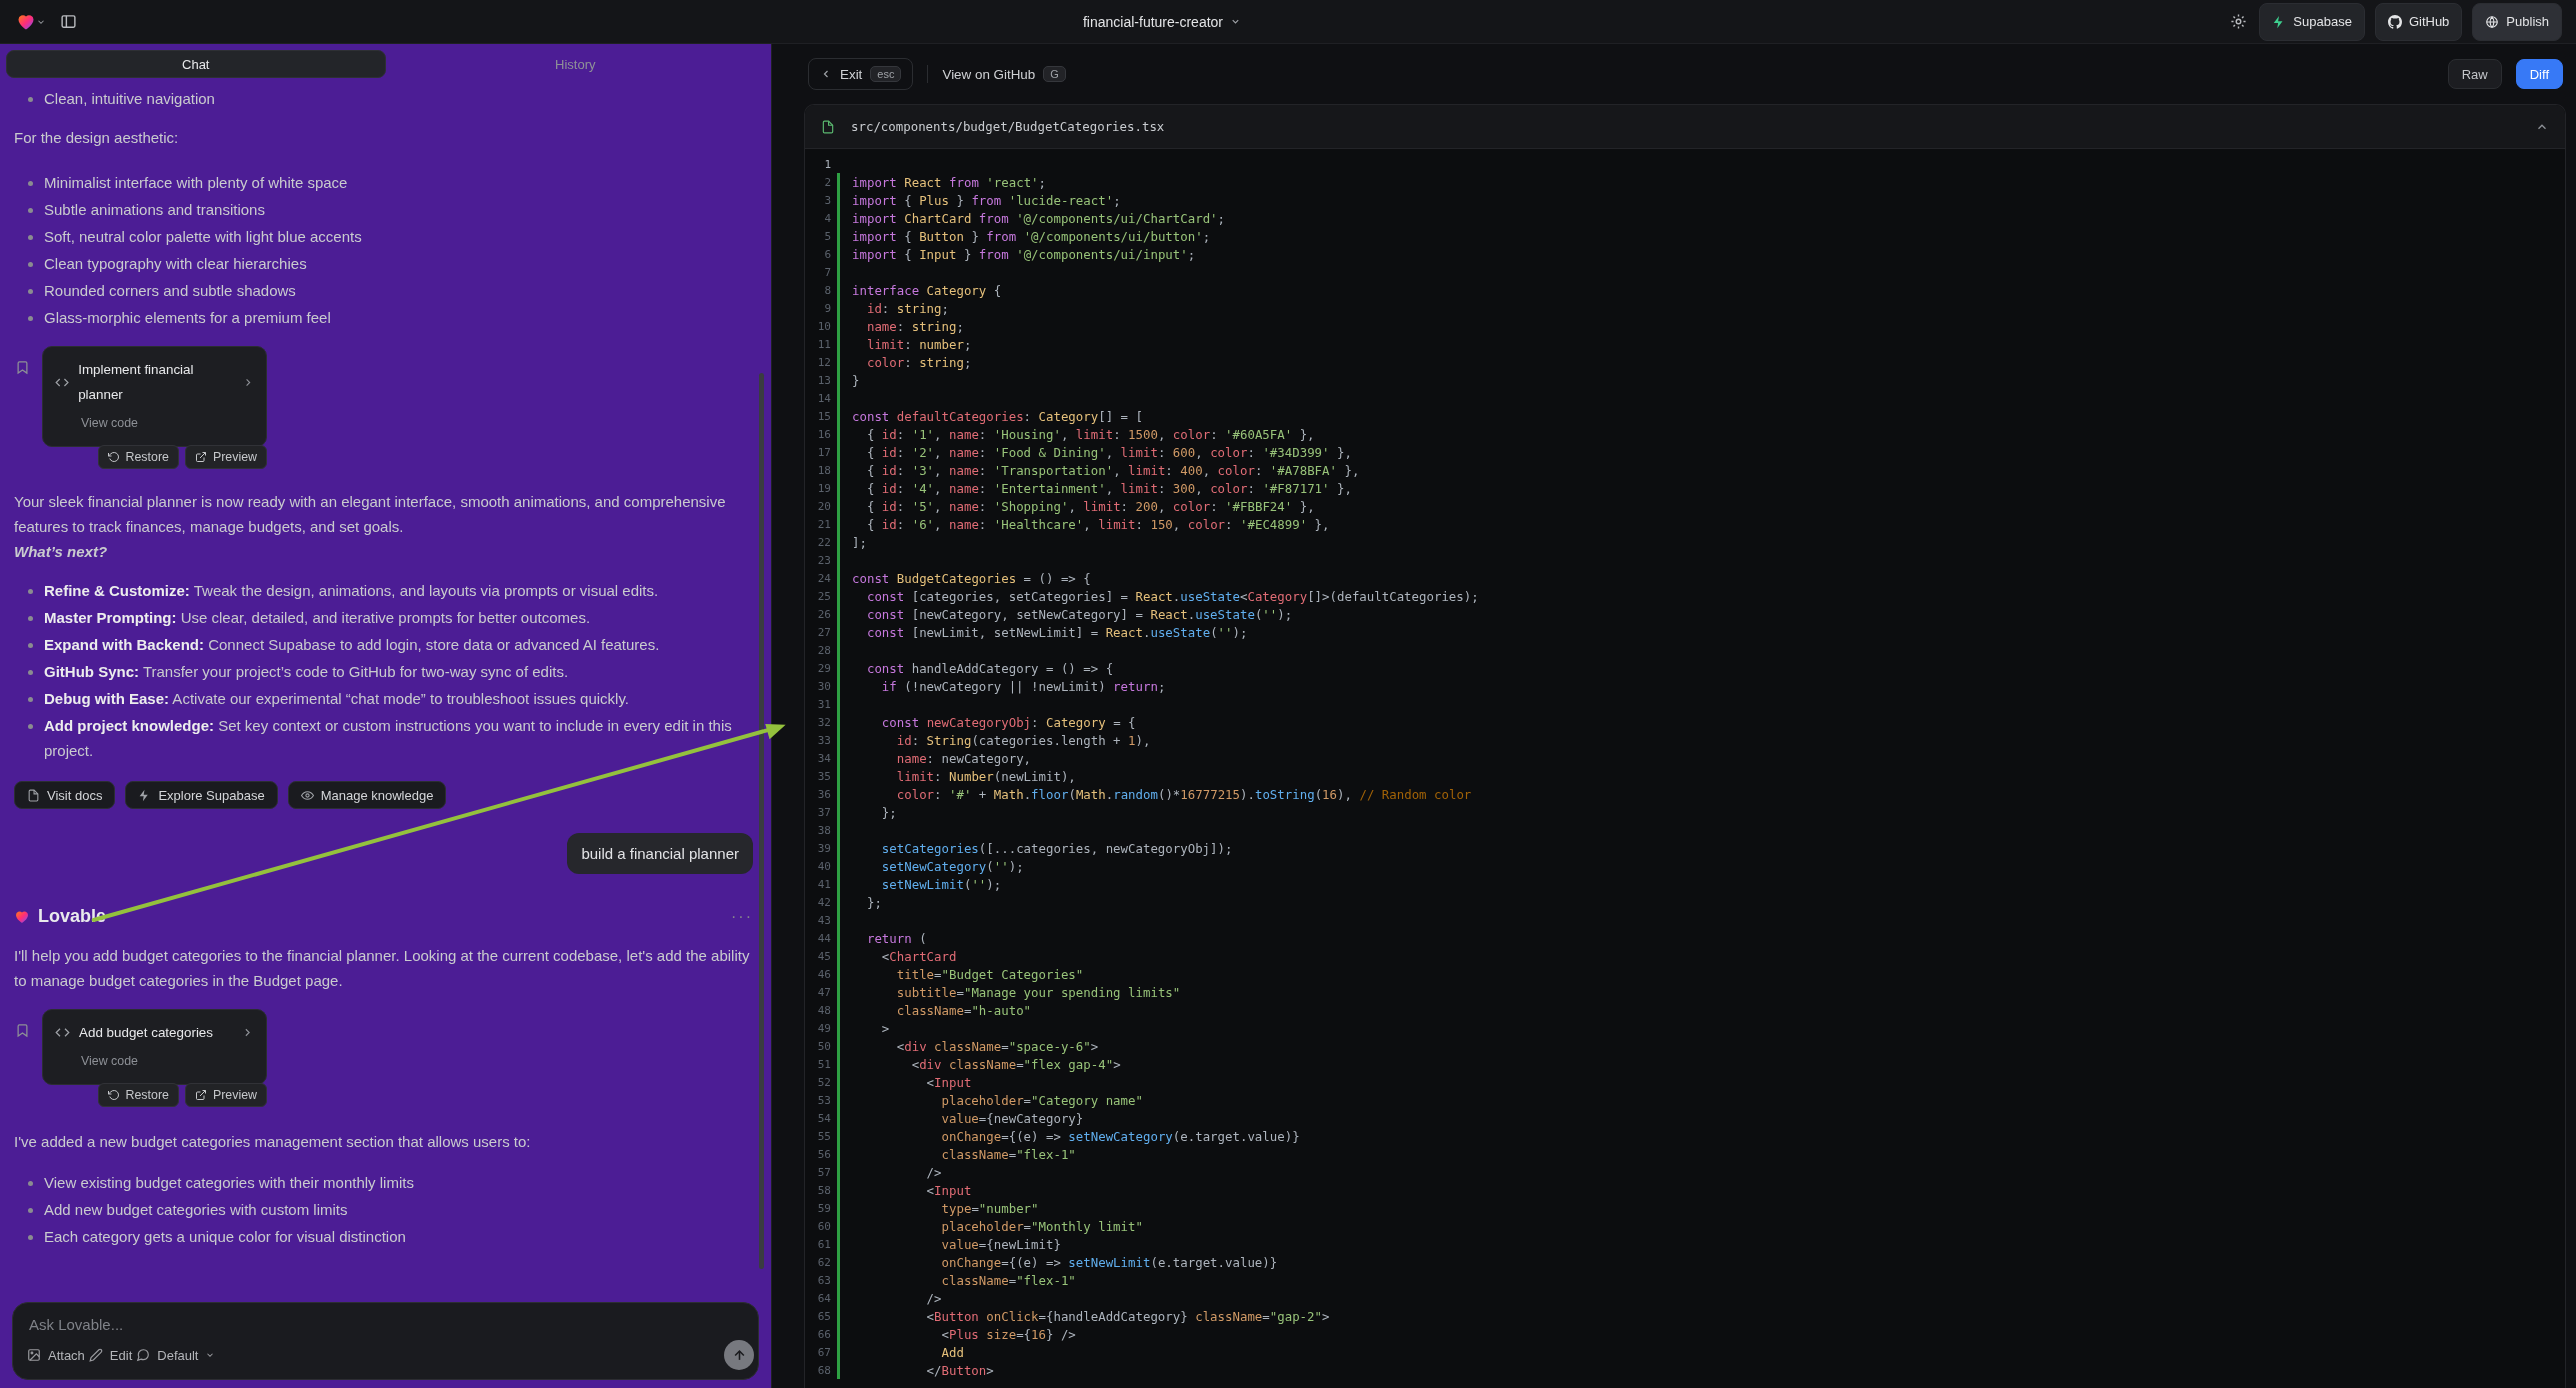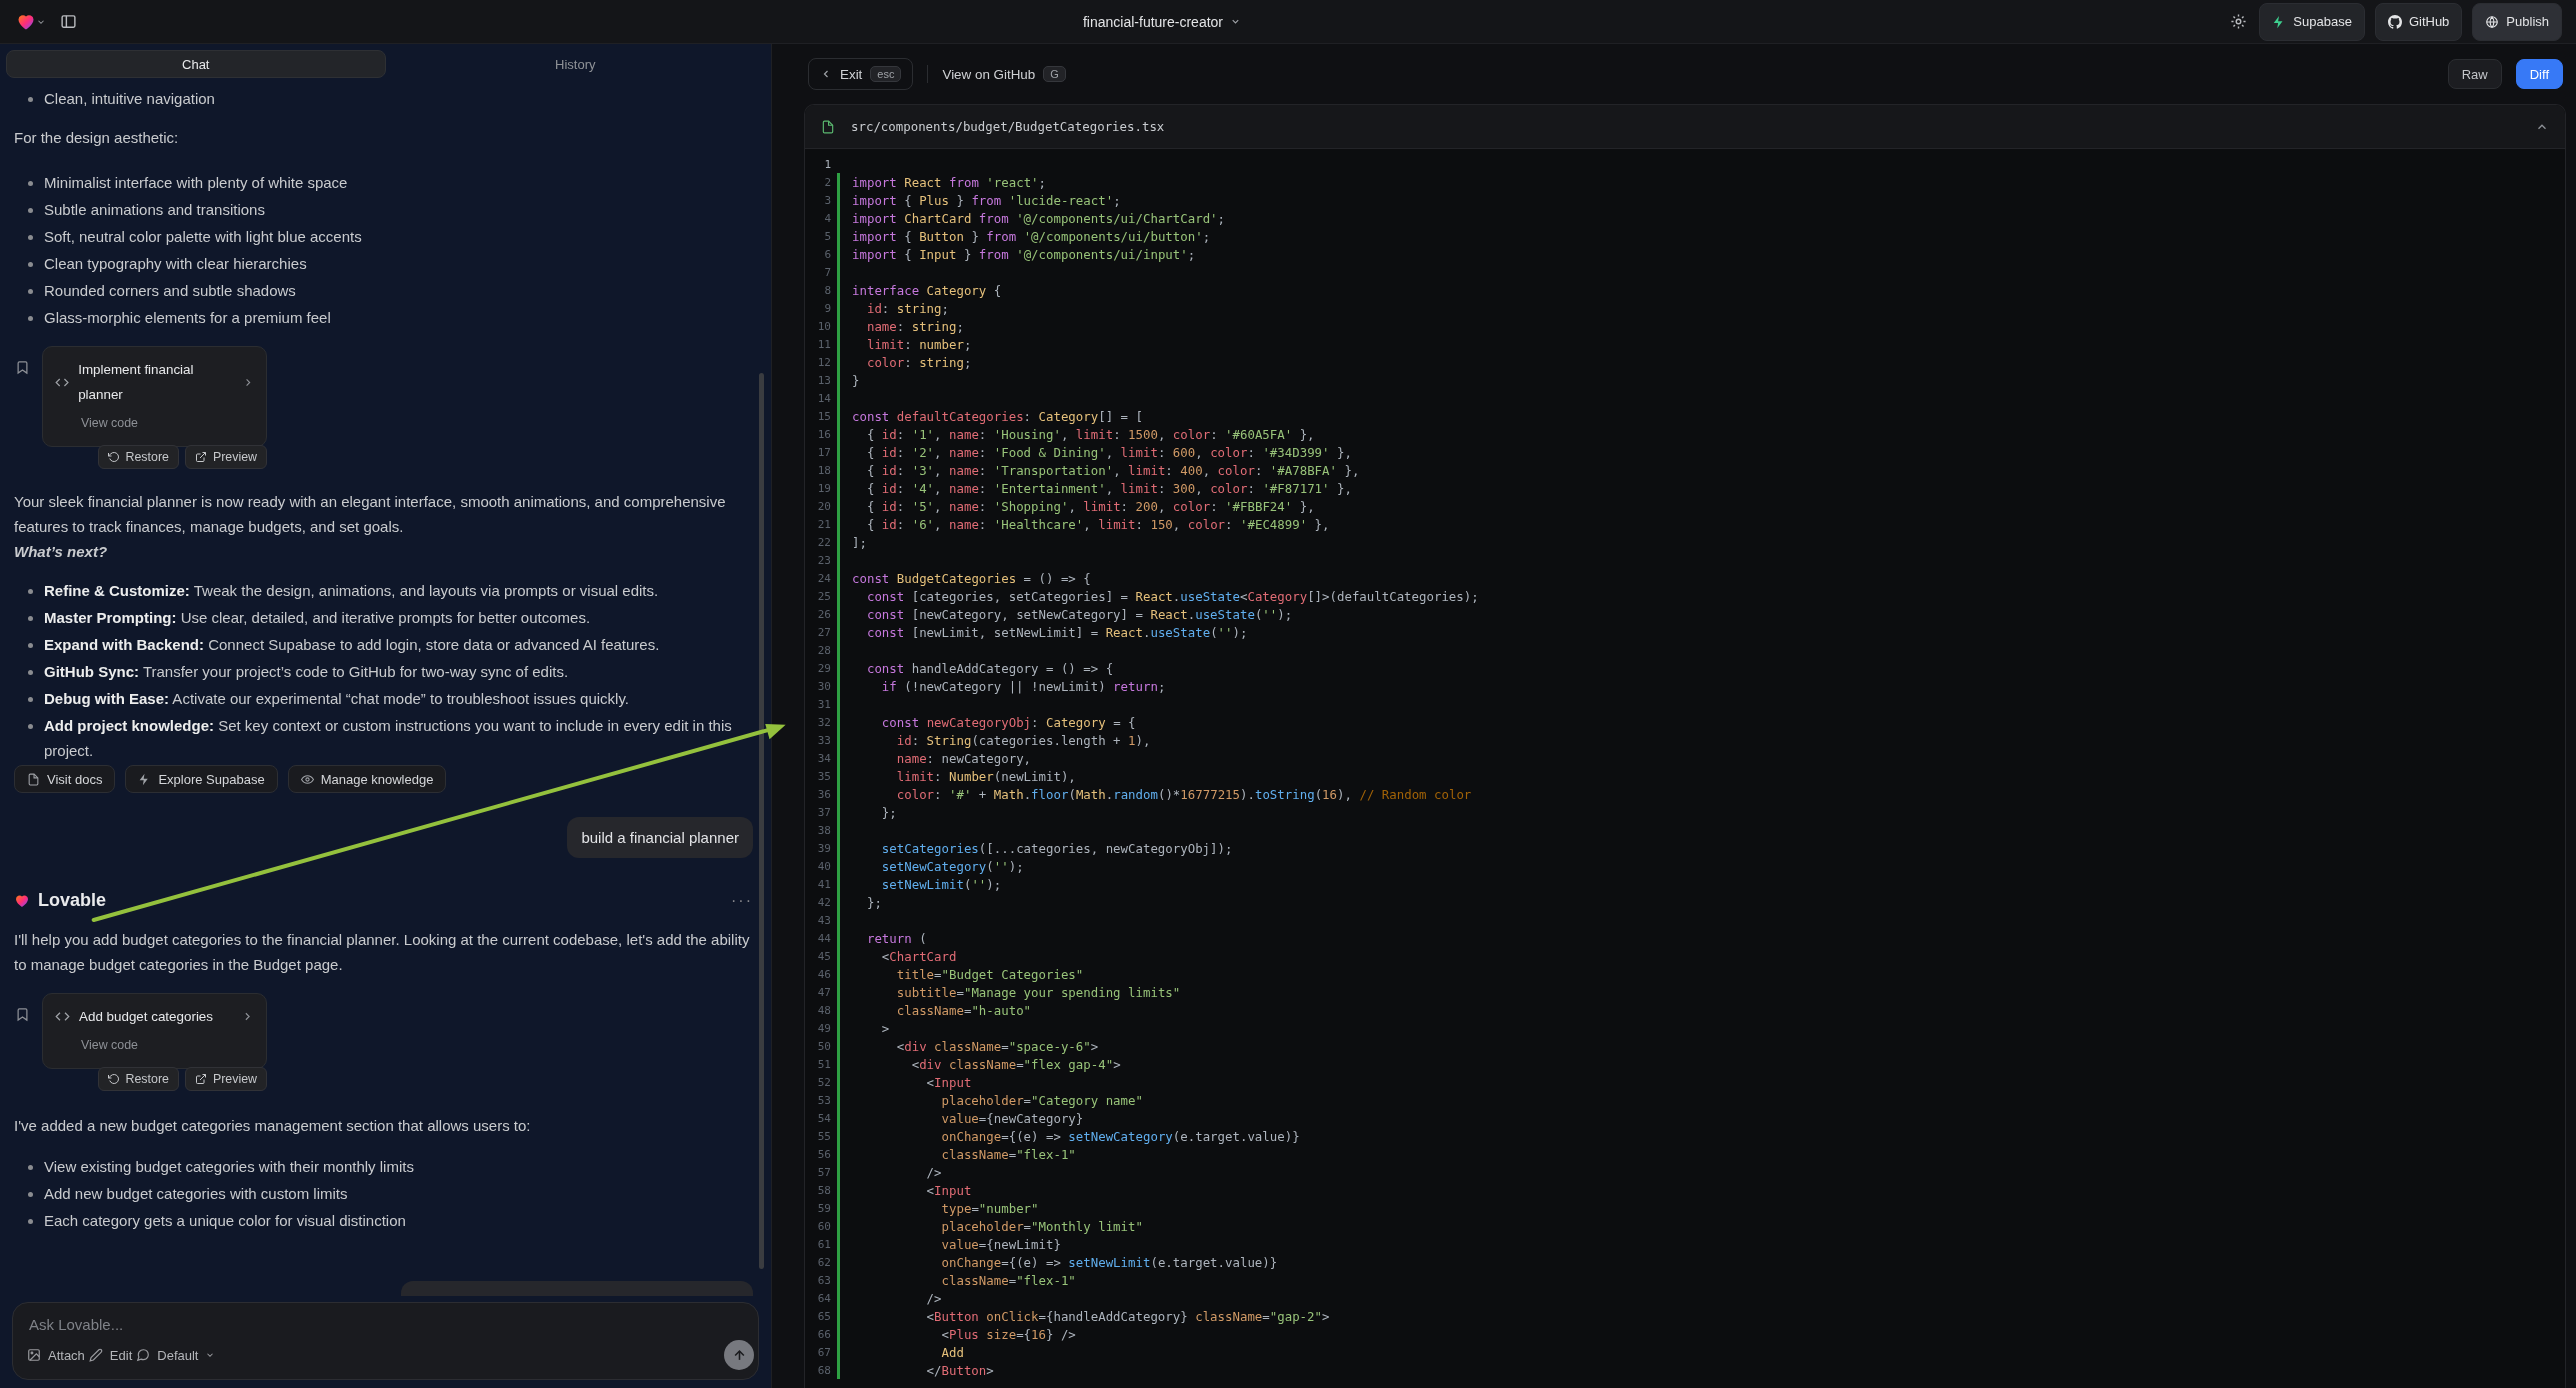--- a/index.html
+++ b/index.html
@@ -31,21 +31,21 @@
     border-radius:8px; background:#232529; border:1px solid #2b2d32;
     color:#e3e4e6; font-size:13px; cursor:pointer;
   }
   .tb-btn.publish { background:#2e3036; }
 
   
   .main { display:flex; height:1344px; }
 
   
   .chat-panel {
-    width:772px; flex:none; background:#0f172a; border-right:1px solid #1f2024;
+    width:772px; flex:none; background:#4c1d95; border-right:1px solid #1f2024;
     display:flex; flex-direction:column; position:relative;
   }
   .tabs { display:flex; margin:6px 6px 2px; }
   .tab {
     flex:1; height:28px; display:flex; align-items:center; justify-content:center;
     font-size:13px; color:#8f9297; border-radius:8px; border:1px solid transparent;
     background:none; cursor:pointer;
   }
   .tab.active { background:#232529; color:#e8e9eb; border-color:#2e3034; }
 
@@ -68,21 +68,21 @@
   .ac-title { font-size:13.4px; color:#e8e9eb; }
   .ac-chevron { margin-left:auto; color:#8d9096; }
   .ac-sub { font-size:12.4px; color:#8d9096; margin:4px 0 0 26px; cursor:pointer; }
   .card-btn-row { display:flex; justify-content:flex-end; gap:6px; margin-top:-2px; position:relative; z-index:2; }
   .mini-btn {
     display:flex; align-items:center; gap:6px; height:24px; padding:0 9px;
     background:#222326; border:1px solid #313237; border-radius:6px;
     color:#c6c8cb; font-size:12.4px; cursor:pointer;
   }
 
-  .quick-actions { display:flex; gap:10px; margin-top:2px; }
+  .quick-actions { display:flex; gap:10px; margin-top:18px; }
   .qa-btn {
     display:flex; align-items:center; gap:7px; height:28px; padding:0 12px;
     background:#1a1b1f; border:1px solid #2c2e33; border-radius:8px;
     color:#d4d6d9; font-size:13px; cursor:pointer;
   }
   .qa-btn .qa-ic { color:#9fa2a7; display:flex; }
 
   .bubble {
     width:fit-content; max-width:558px; margin-left:auto;
     background:#26272c; border-radius:12px; padding:8px 14px;

